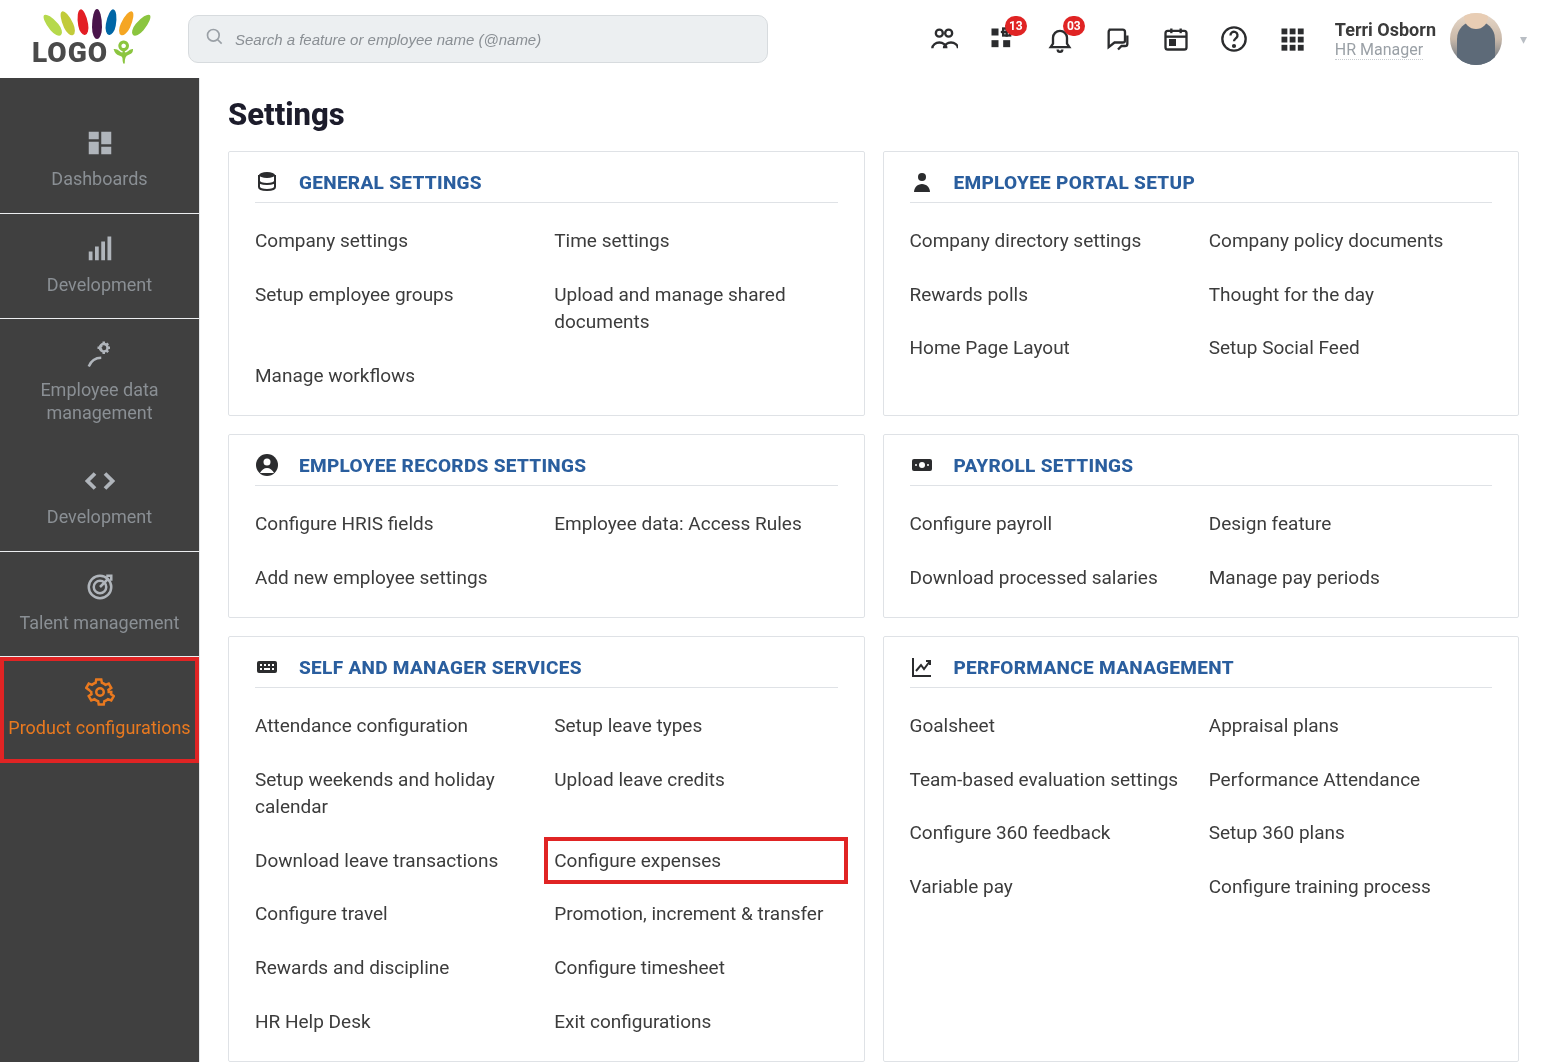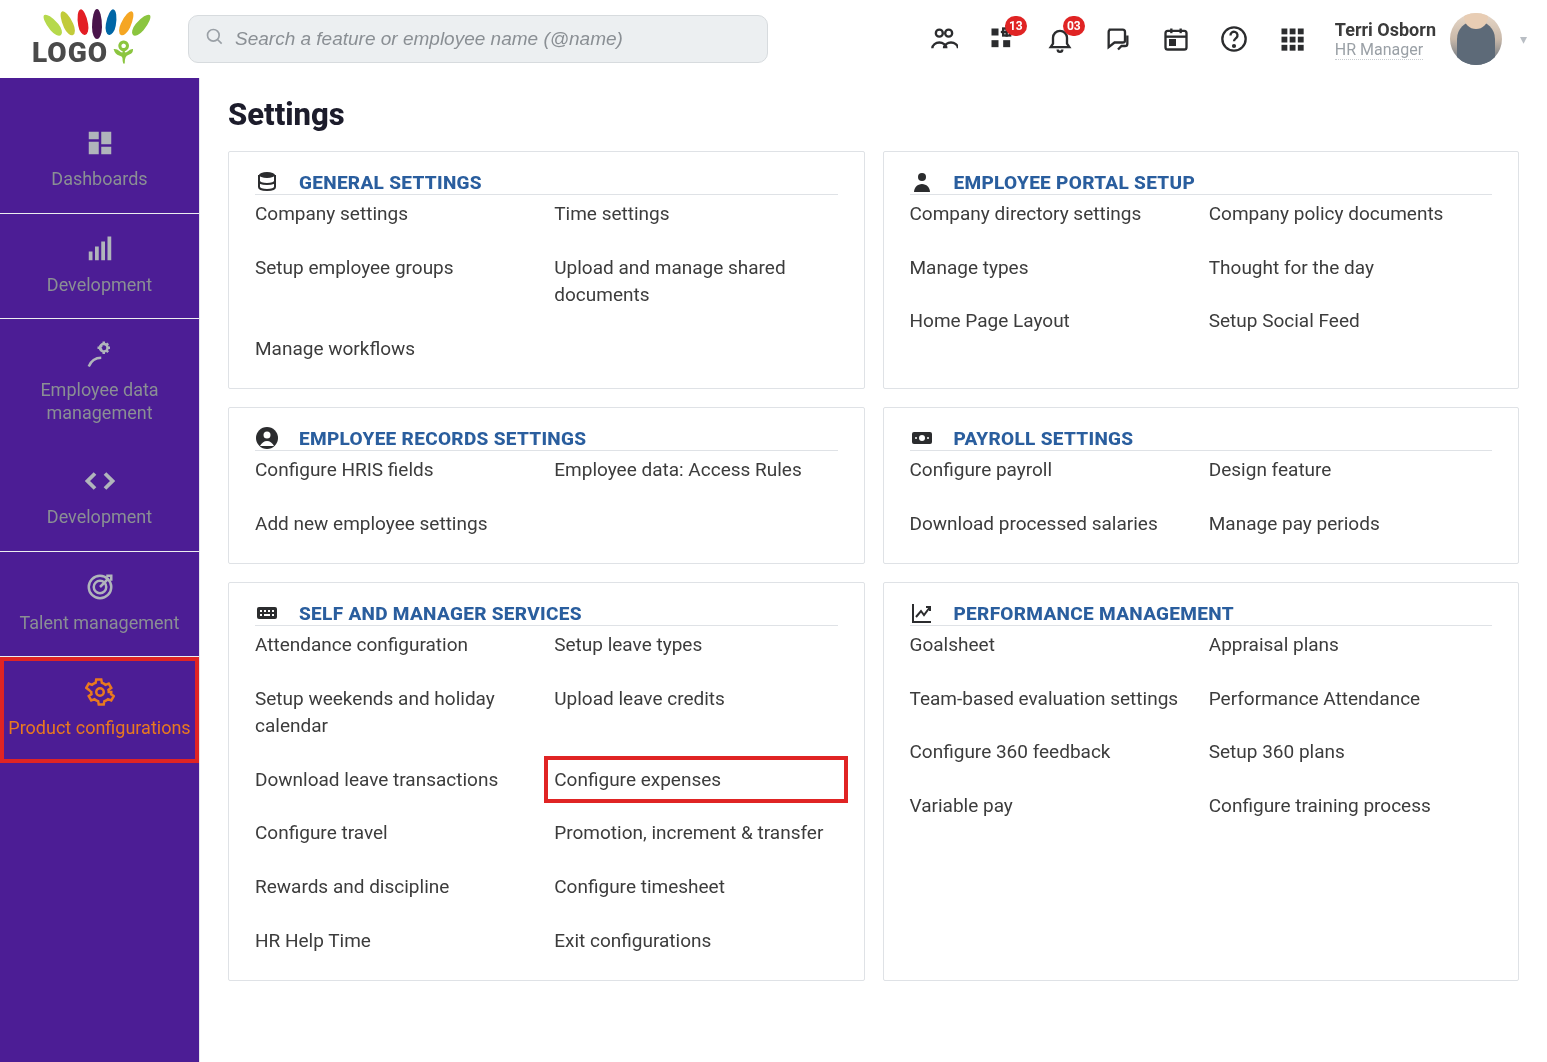--- a/index.html
+++ b/index.html
@@ -71,21 +71,21 @@
     height: 48px;
     display: flex;
     align-items: center;
     padding: 0 16px;
     color: #8a8f94;
   }
   .search-box input {
     border: none;
     background: transparent;
     outline: none;
-    font-size: 19px;
+    font-size: 15px;
     font-style: italic;
     color: #6a6f74;
     width: 100%;
     margin-left: 10px;
   }
   .search-box input::placeholder { color:#8a8f94; font-style: italic; }
 
   .header-spacer { flex: 1; }
   .header-icons {
     display: flex;
@@ -151,21 +151,21 @@
   }
   .caret {
     color:#b9bec4; font-size:14px; margin-left:4px;
   }
 
   
   .layout { display:flex; height: calc(1062px - 78px); }
   .sidebar {
     width: 200px;
     border-right: 1px solid #e5e7ea;
-    background:#4c1d95;
+    background:#404040;
     padding-top: 30px;
   }
   .nav-item {
     display:flex;
     flex-direction:column;
     align-items:center;
     justify-content:center;
     text-align:center;
     padding: 18px 8px 22px;
     color:#8a8f94;
@@ -208,23 +208,23 @@
   }
   .card {
     border:1px solid #dfe2e6;
     border-radius:2px;
     padding: 18px 26px 26px;
   }
   .card-header {
     display:flex;
     align-items:center;
     gap:20px;
-    padding-bottom:0;
+    padding-bottom:8px;
     border-bottom:1px solid #dfe2e6;
-    margin-bottom:5px;
+    margin-bottom:24px;
   }
   .card-header .chicon {
     width:24px; height:24px; color:#2b2c2e;
   }
   .card-header .chicon svg{width:24px;height:24px;}
   .card-title {
     font-size:19px;
     font-weight:800;
     letter-spacing:0.3px;
     color:#2a5e9e;
@@ -457,21 +457,21 @@
             <svg viewBox="0 0 24 24" fill="currentColor">
                 <circle cx="12" cy="7" r="4"></circle>
                 <path d="M4 22c0-4.4 3.6-8 8-8s8 3.6 8 8"></path>
               </svg>
           </span>
           <span class="card-title">EMPLOYEE PORTAL SETUP</span>
         </div>
         <div class="card-body">
           <div class="link">Company directory settings</div>
           <div class="link">Company policy documents</div>
-          <div class="link">Manage types</div>
+          <div class="link">Rewards polls</div>
           <div class="link">Thought for the day</div>
           <div class="link">Home Page Layout</div>
           <div class="link">Setup Social Feed</div>
         </div>
       </div>
 
       <div class="card">
         <div class="card-header">
           <span class="chicon">
             <svg viewBox="0 0 24 24" fill="currentColor">
@@ -529,21 +529,21 @@
           <div class="link">Attendance configuration</div>
           <div class="link">Setup leave types</div>
           <div class="link">Setup weekends and holiday calendar</div>
           <div class="link">Upload leave credits</div>
           <div class="link">Download leave transactions</div>
           <div class="link highlighted">Configure expenses</div>
           <div class="link">Configure travel</div>
           <div class="link">Promotion, increment &amp; transfer</div>
           <div class="link">Rewards and discipline</div>
           <div class="link">Configure timesheet</div>
-          <div class="link">HR Help Time</div>
+          <div class="link">HR Help Desk</div>
           <div class="link">Exit configurations</div>
         </div>
       </div>
 
       <div class="card">
         <div class="card-header">
           <span class="chicon">
             <svg viewBox="0 0 24 24" fill="none" stroke="currentColor" stroke-width="2">
                 <polyline points="3 3 3 21 21 21"></polyline>
                 <polyline points="6 16 11 10 14 14 20 6"></polyline>

